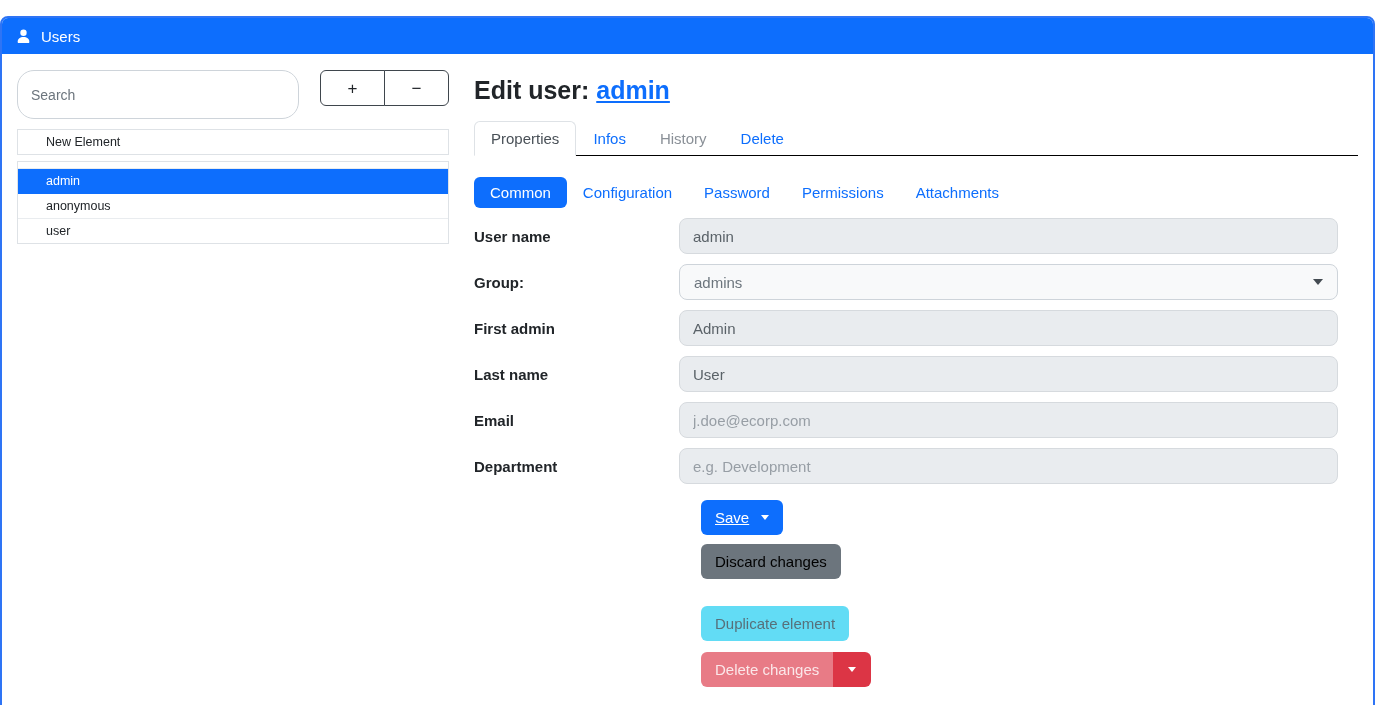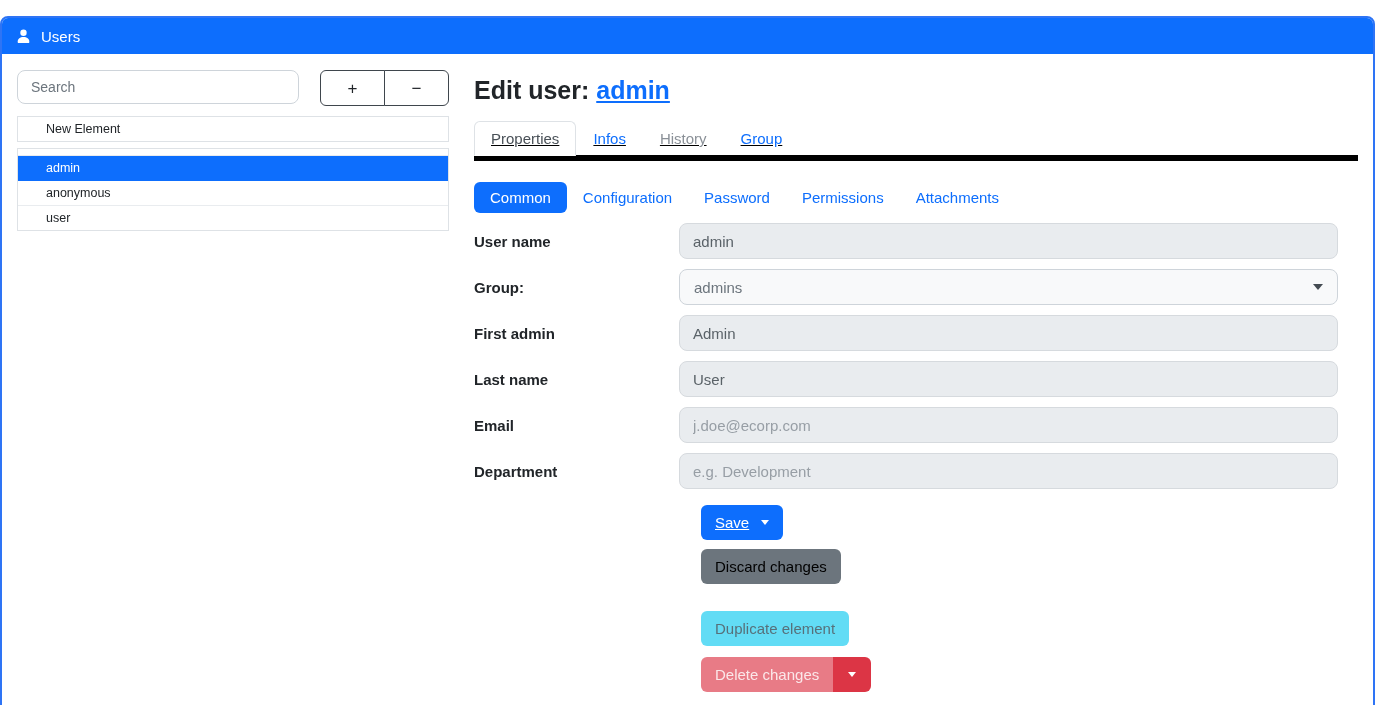--- a/index.html
+++ b/index.html
@@ -21,21 +21,21 @@
   .app-header svg { display:block; }
 
   
   .app-body { flex:1; display:flex; padding:16px 15px 0 15px; gap:13px; overflow:hidden; }
   .sidebar { flex:0 0 432px; width:432px; }
   .main { flex:1; padding-left:12px; min-width:0; }
 
   
   .side-top { display:flex; justify-content:space-between; margin-bottom:10px; }
   .search-input {
-    width:282px; height:34px; border:1px solid #ced4da; border-radius:8px;
+    width:282px; height:49px; border:1px solid #ced4da; border-radius:17px;
     padding:0 13px; font-size:14px; color:#212529; outline:none;
     font-family:inherit;
   }
   .search-input::placeholder { color:#6c757d; }
   .btn-group { display:flex; }
   .btn-pm {
     width:65px; height:36px; background:#fff; border:1px solid #3f464d;
     font-size:17px; color:#212529; cursor:pointer; padding:0;
     font-family:inherit; line-height:1;
   }
@@ -50,21 +50,21 @@
   }
   .list-item:last-child { border-bottom:none; }
   .list-item.empty { padding:0; height:7px; }
   .list-item.selected { background:#0d6efd; color:#fff; border-bottom-color:#0d6efd; }
 
   
   .page-title { font-size:25px; font-weight:700; color:#212529; margin:6px 0 16px 0; }
   .page-title a { color:#0d6efd; text-decoration:underline; }
 
   
-  .tabs { display:flex; border-bottom:6px solid #000000;text-decoration:underline; }
+  .tabs { display:flex; border-bottom:1px solid #000000; }
   .tab {
     padding:8px 16px; font-size:15px; cursor:pointer; margin-bottom:-1px;
     border:1px solid transparent; border-radius:6px 6px 0 0; background:transparent;
   }
   .tab.active { background:#fff; border-color:#dee2e6 #dee2e6 #fff; color:#495057; }
   .tab.link { color:#0d6efd; }
   .tab.disabled { color:#8a9097; cursor:default; }
 
   
   .pills { display:flex; margin:21px 0 10px 0; }
@@ -141,21 +141,21 @@
     </div>
 
     <div class="main">
 
       <div class="page-title"><span>Edit user: </span><a href="#">admin</a></div>
 
       <div class="tabs">
         <div class="tab active">Properties</div>
         <div class="tab link">Infos</div>
         <div class="tab disabled">History</div>
-        <div class="tab link">Group</div>
+        <div class="tab link">Delete</div>
       </div>
 
       <div class="pills">
         <div class="pill active">Common</div>
         <div class="pill">Configuration</div>
         <div class="pill">Password</div>
         <div class="pill">Permissions</div>
         <div class="pill">Attachments</div>
       </div>
 

